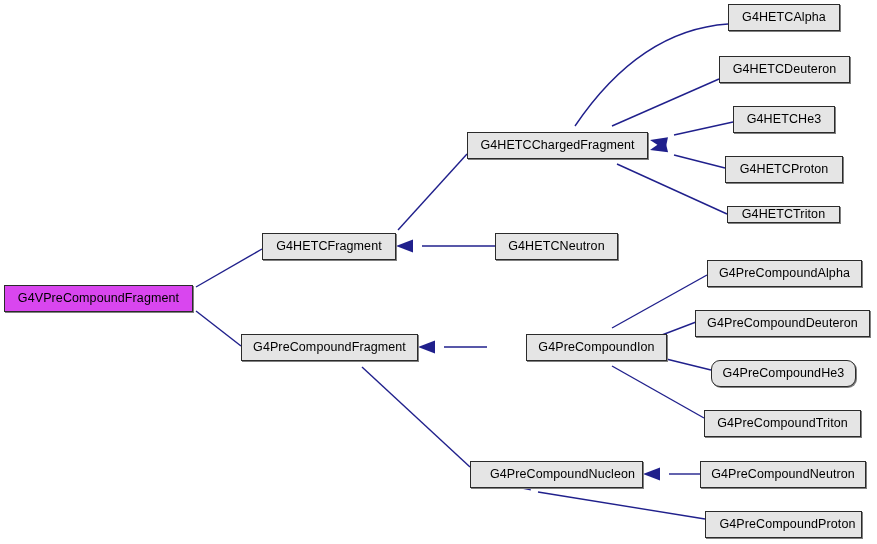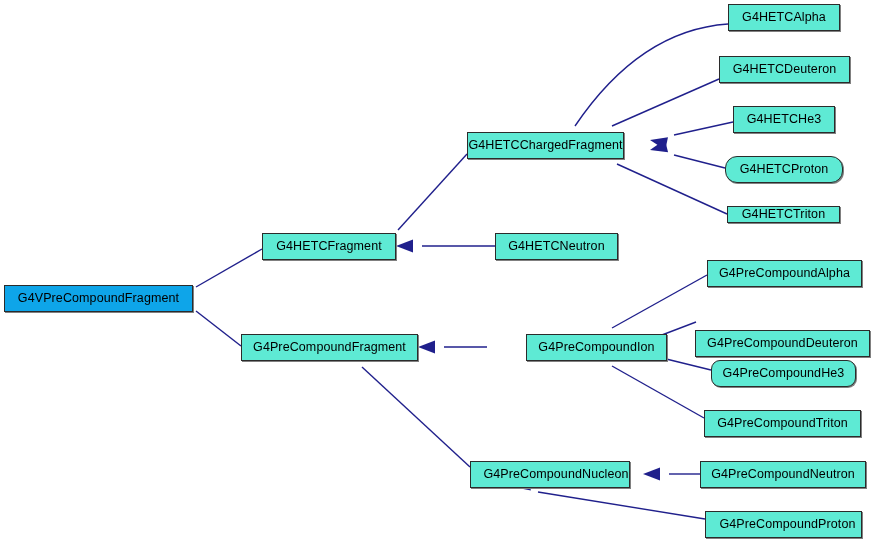--- a/index.html
+++ b/index.html
@@ -22,36 +22,36 @@
     position: absolute;
     left: 0;
     top: 0;
     width: 877px;
     height: 544px;
     pointer-events: none;
   }
   .node {
     position: absolute;
     box-sizing: border-box;
-    background: #5eead4;
+    background: #e5e5e5;
     border: 1px solid #2b2b2b;
     box-shadow: 1px 1px 0 0 #808080;
     display: flex;
     align-items: center;
     justify-content: center;
     font-size: 12.5px;
     line-height: 1;
     color: #000000;
     letter-spacing: 0.1px;
     white-space: nowrap;
     z-index: 2;
     cursor: pointer;
   }
   .node.root {
-    background: #0ea5e9;
+    background: #d946ef;
   }
   .node .label {
     display: block;
     padding: 0 2px;
     transform: translateY(-0.5px);
   }
 </style>
 </head>
 <body>
 
@@ -91,54 +91,54 @@
       <polygon points="643,474 660,467.5 660,480.5" fill="#20208c"></polygon>
       <path d="M 705 519 L 538 492" fill="none" stroke="#20208c" stroke-width="1.4"></path>
       <polygon points="513,487 528.6130186463724,477.6467305850829 530.8704449560425,490.44923137424155" fill="#20208c"></polygon>
     </svg>
 <div class="node root" style="left: 4px; top: 285px; width: 189px; height: 27px;">
       <span class="label">G4VPreCompoundFragment</span>
     </div>
     <div class="node" style="left: 262px; top: 233px; width: 134px; height: 27px;">
       <span class="label">G4HETCFragment</span>
     </div>
-    <div class="node" style="left: 467px; top: 132px; width: 157px; height: 27px; align-items: center;">
+    <div class="node" style="left: 467px; top: 132px; width: 181px; height: 27px; align-items: center;">
       <span class="label">G4HETCChargedFragment</span>
     </div>
     <div class="node" style="left: 495px; top: 233px; width: 123px; height: 27px;">
       <span class="label">G4HETCNeutron</span>
     </div>
     <div class="node" style="left: 728px; top: 4px; width: 112px; height: 27px;">
       <span class="label">G4HETCAlpha</span>
     </div>
     <div class="node" style="left: 719px; top: 56px; width: 131px; height: 27px;">
       <span class="label">G4HETCDeuteron</span>
     </div>
     <div class="node" style="left: 733px; top: 106px; width: 102px; height: 27px;">
       <span class="label">G4HETCHe3</span>
     </div>
-    <div class="node" style="left: 725px; top: 156px; width: 118px; height: 27px; border-radius: 12px;">
+    <div class="node" style="left: 725px; top: 156px; width: 118px; height: 27px;">
       <span class="label">G4HETCProton</span>
     </div>
     <div class="node" style="left: 727px; top: 206px; width: 113px; height: 17px;">
       <span class="label">G4HETCTriton</span>
     </div>
     <div class="node" style="left: 241px; top: 334px; width: 177px; height: 27px;">
       <span class="label">G4PreCompoundFragment</span>
     </div>
     <div class="node" style="left: 487px; top: 334px; width: 141px; height: 27px; margin-left: 39px;">
       <span class="label">G4PreCompoundIon</span>
     </div>
-    <div class="node" style="left: 470px; top: 461px; width: 160px; height: 27px; padding-left: 12px;">
+    <div class="node" style="left: 470px; top: 461px; width: 173px; height: 27px; padding-left: 12px;">
       <span class="label">G4PreCompoundNucleon</span>
     </div>
     <div class="node" style="left: 707px; top: 260px; width: 155px; height: 27px;">
       <span class="label">G4PreCompoundAlpha</span>
     </div>
-    <div class="node" style="left: 695px; top: 310px; width: 175px; height: 27px; margin-top: 20px;">
+    <div class="node" style="left: 695px; top: 310px; width: 175px; height: 27px;">
       <span class="label">G4PreCompoundDeuteron</span>
     </div>
     <div class="node" style="left: 711px; top: 360px; width: 145px; height: 27px; border-radius: 9px;">
       <span class="label">G4PreCompoundHe3</span>
     </div>
     <div class="node" style="left: 704px; top: 410px; width: 157px; height: 27px;">
       <span class="label">G4PreCompoundTriton</span>
     </div>
     <div class="node" style="left: 700px; top: 461px; width: 166px; height: 27px;">
       <span class="label">G4PreCompoundNeutron</span>

